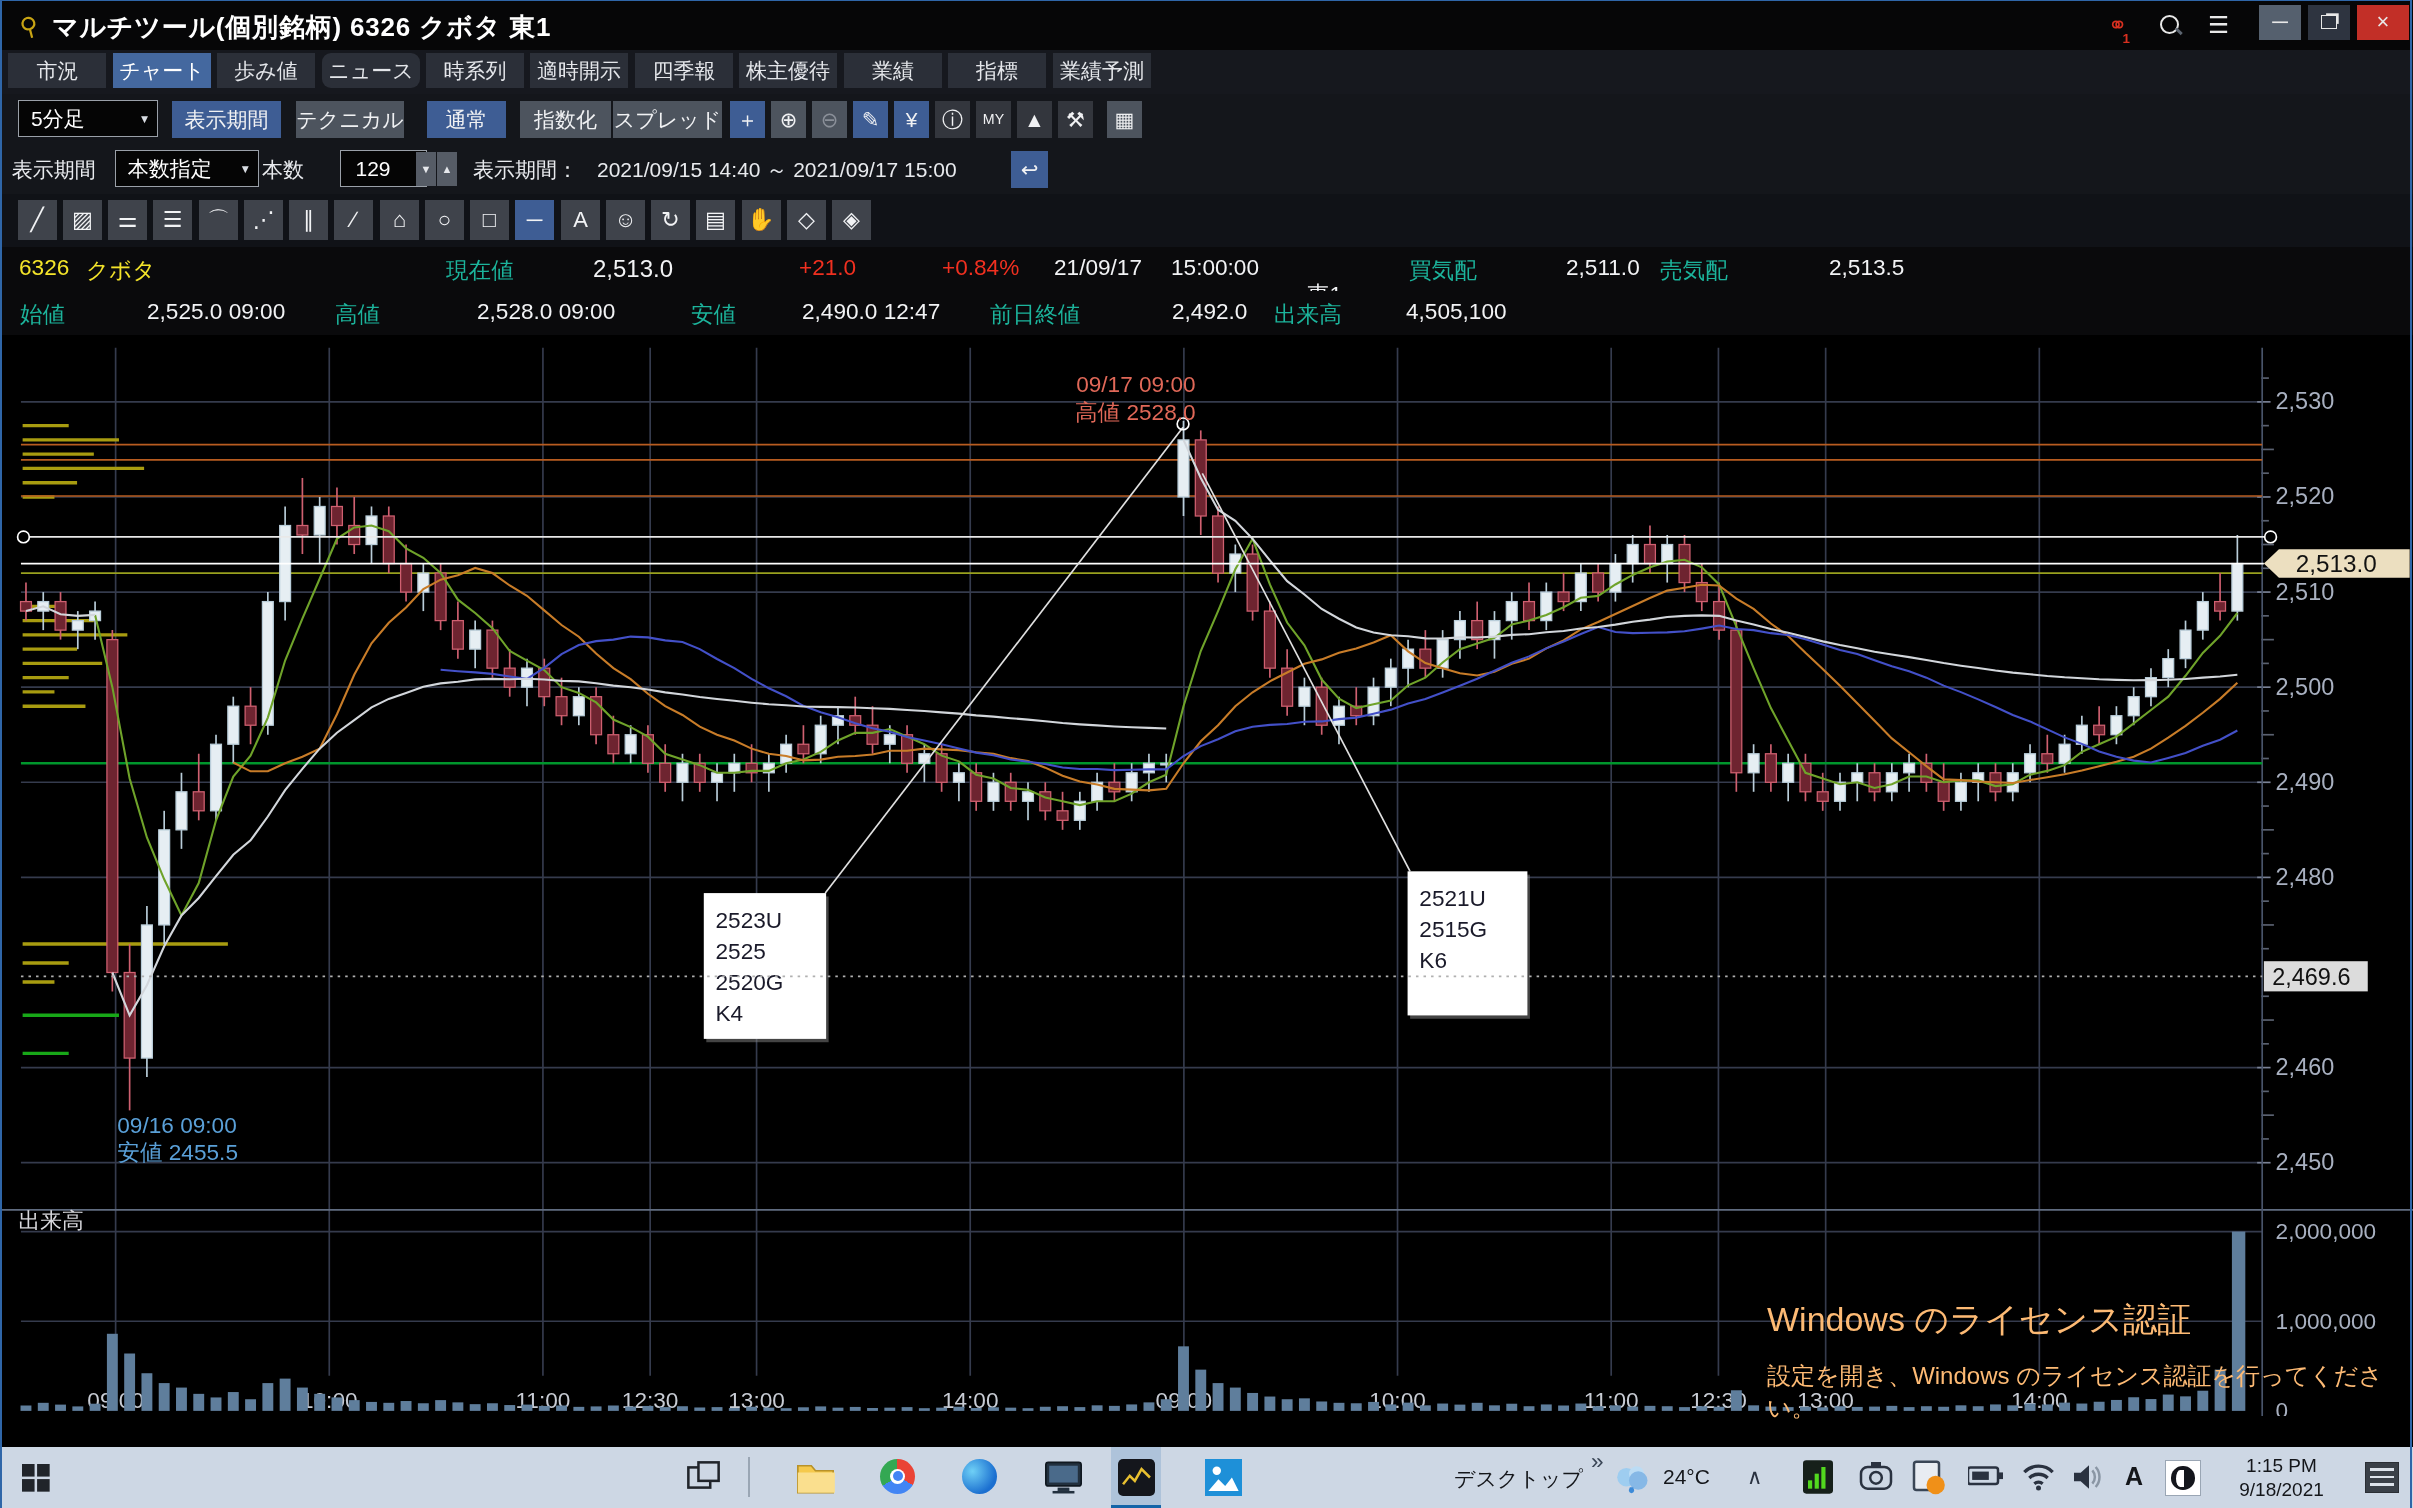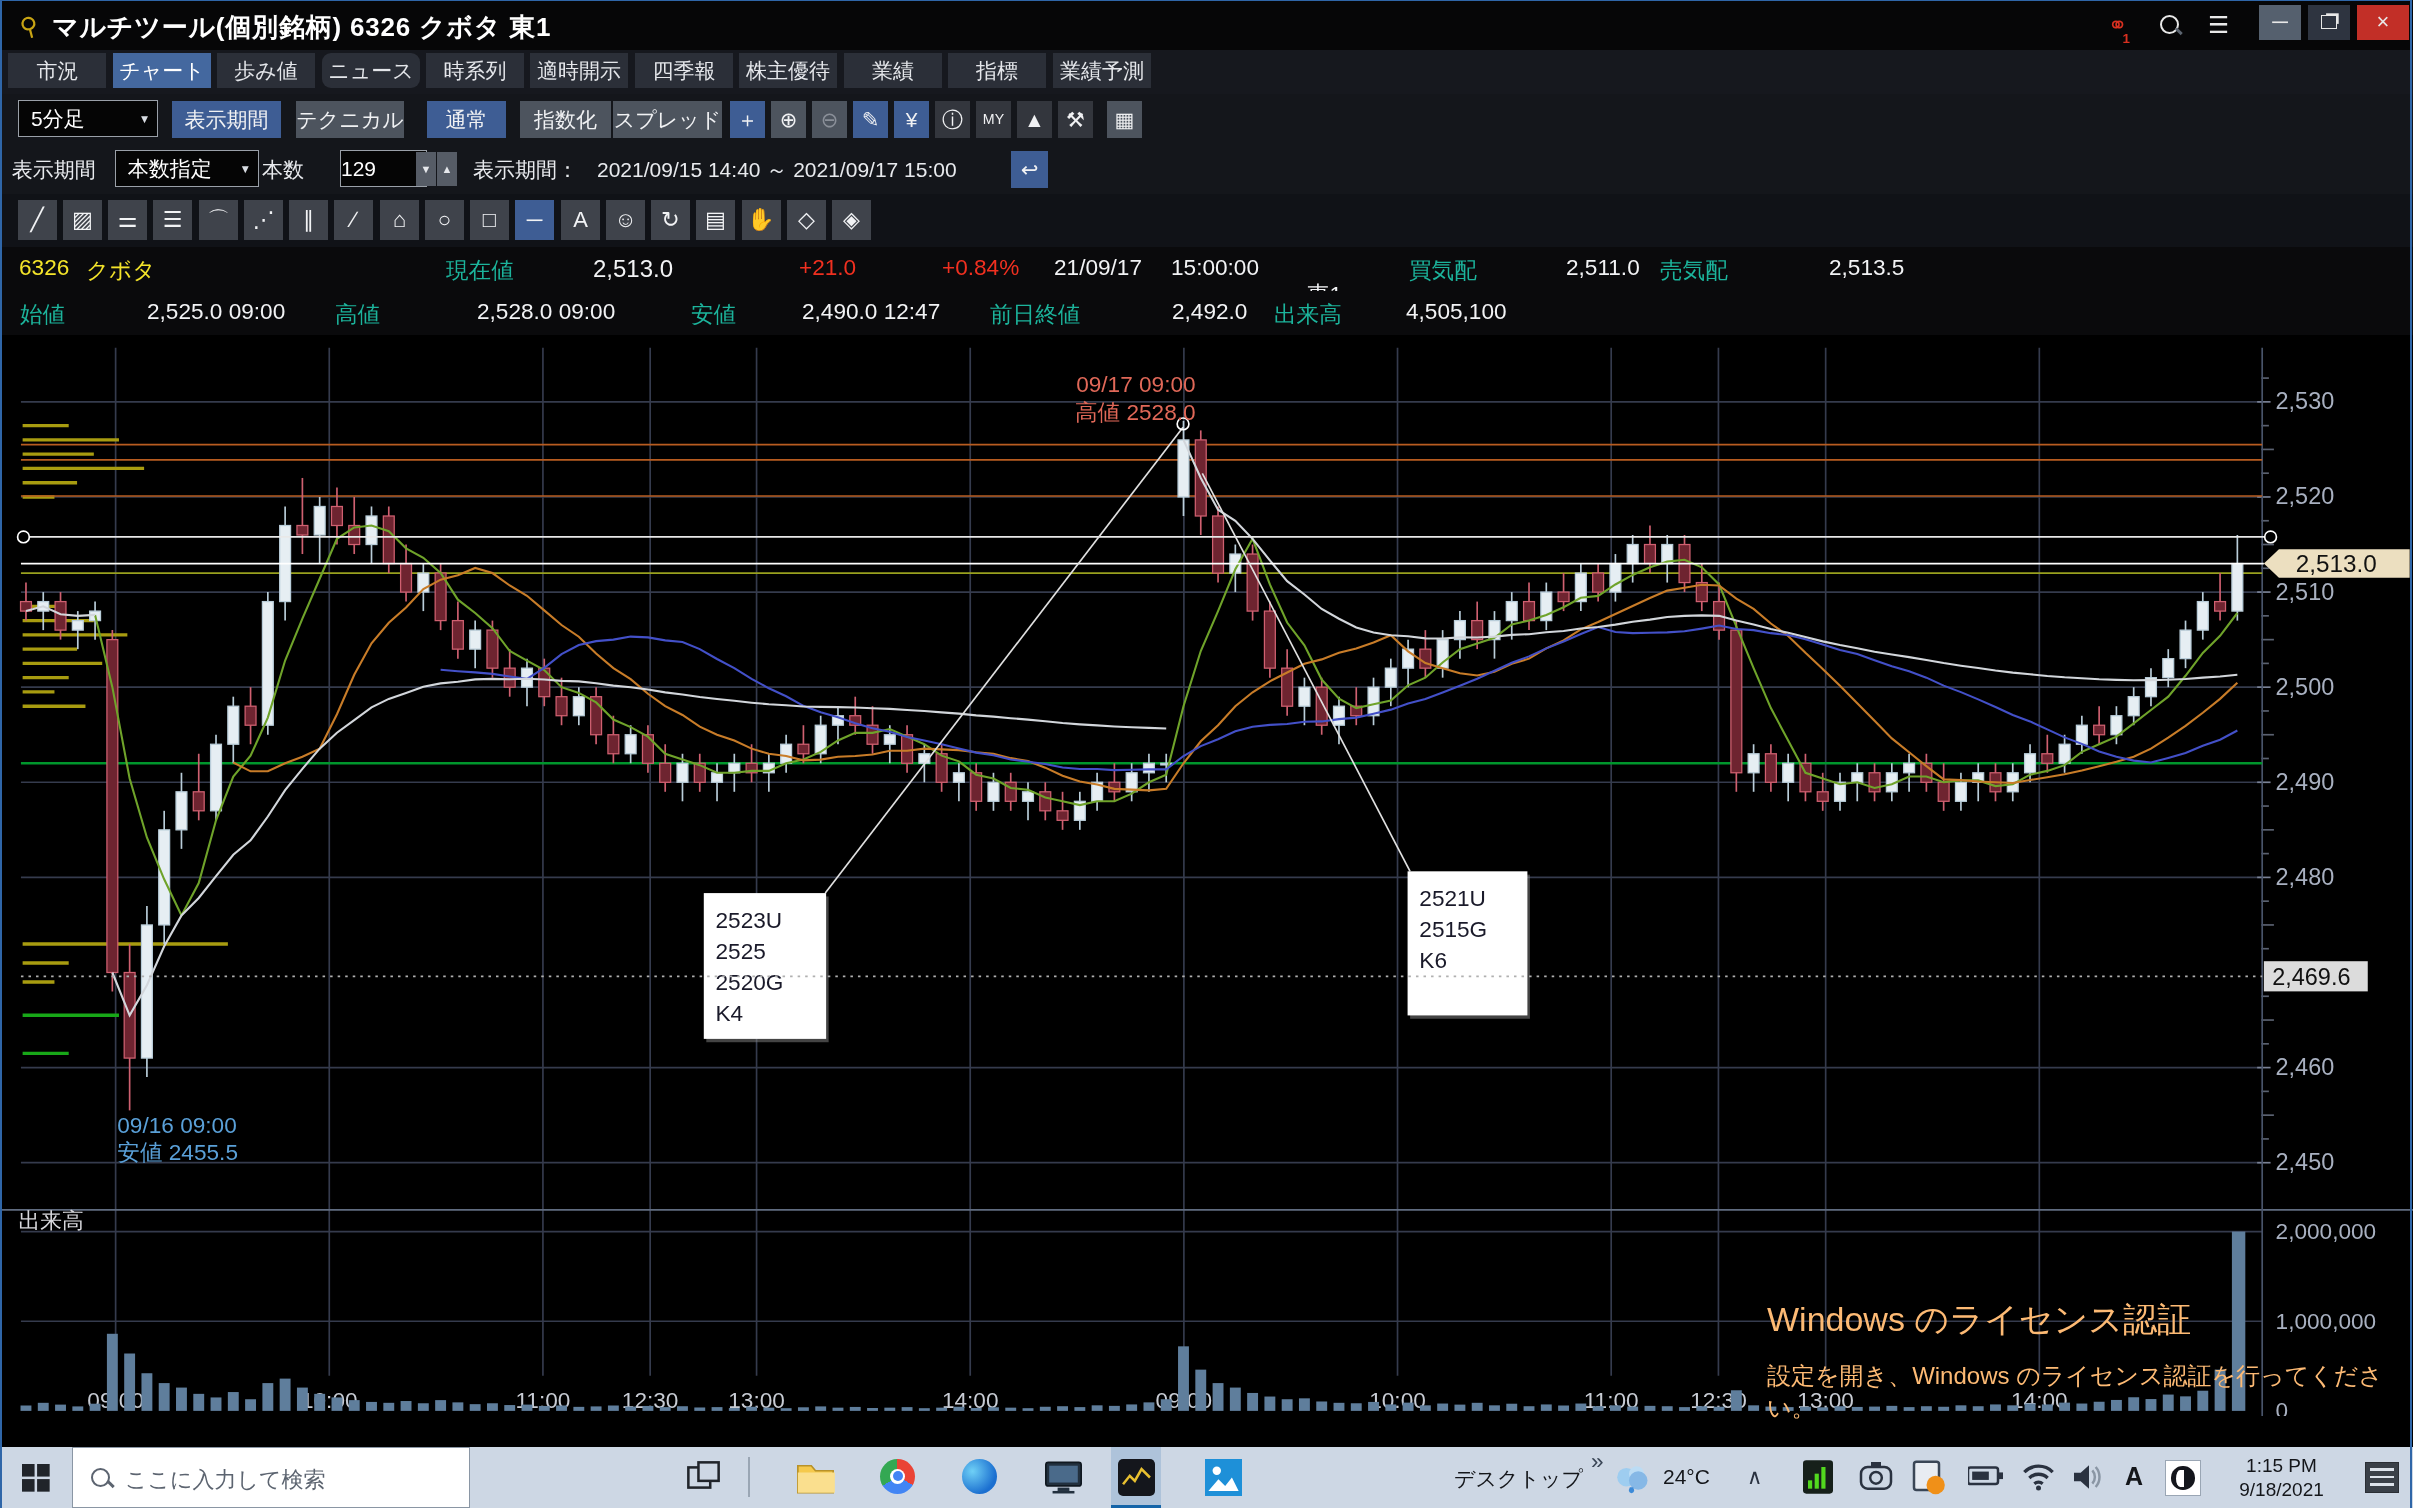--- a/index.html
+++ b/index.html
@@ -108,21 +108,21 @@
     <div class="tbtn dark" style="left: 1058px; width: 35px;">⚒</div>
     <div class="tbtn gray" style="left: 1107px; width: 35px;">▦</div>
   </div>
 
 <div id="toolbar2">
   <span class="lbl" style="left:11.7px">表示期間</span>
   <div class="selbox" style="left:115px;width:130px;padding-left:11.7px">
     <span>本数指定</span><span class="car">▼</span>
   </div>
   <span class="lbl" style="left:262px">本数</span>
-  <div class="selbox" style="left:340px;width:64px;text-align:left;padding-right:21px">129</div>
+  <div class="selbox" style="left:340px;width:64px;text-align:center;padding-right:21px">129</div>
   <span class="spin" style="left:416px">▼</span>
   <span class="spin" style="left:437px">▲</span>
   <span class="lbl" style="left:473px">表示期間：</span>
   <span class="lbl" style="left:597px">2021/09/15 14:40 ～ 2021/09/17 15:00</span>
   <div class="tbtn blue" style="left:1011px;width:37px">↩</div>
 </div>
 
 <div id="drawbar">
     <div class="dbtn" style="left: 17.6px;">╱</div>
     <div class="dbtn" style="left: 63px;">▨</div>
@@ -727,24 +727,20 @@
   <div id="start-btn">
     <svg width="28.5" height="28.5" style="margin-top:17px" viewBox="0 0 34 34">
         <g fill="#20242a">
           <rect x="0" y="0" width="15" height="15"></rect>
           <rect x="18" y="0" width="15" height="15"></rect>
           <rect x="0" y="18" width="15" height="15"></rect>
           <rect x="18" y="18" width="15" height="15"></rect>
         </g>
       </svg>
   </div>
-  <div id="search-box">
-    <span class="mag" style="left:18.4px;top:20px"></span>
-    <span id="search-text">ここに入力して検索</span>
-  </div>
   <div class="task-ico" style="left:685px">
     <svg width="37" height="37" viewBox="0 0 44 44">
         <rect x="4" y="10" width="26" height="24" fill="none" stroke="#20242a" stroke-width="3"></rect>
         <rect x="16" y="4" width="24" height="22" fill="#cdd7e4" stroke="#20242a" stroke-width="3"></rect>
       </svg>
   </div>
   <div class="sep" style="left:748px"></div>
   <div class="task-ico" style="left:796px">
     <svg width="39" height="37" viewBox="0 0 46 44">
         <path d="M2 8 h16 l5 6 h21 v26 h-42 z" fill="#f5c94c" stroke="#b8922a" stroke-width="2"></path>

